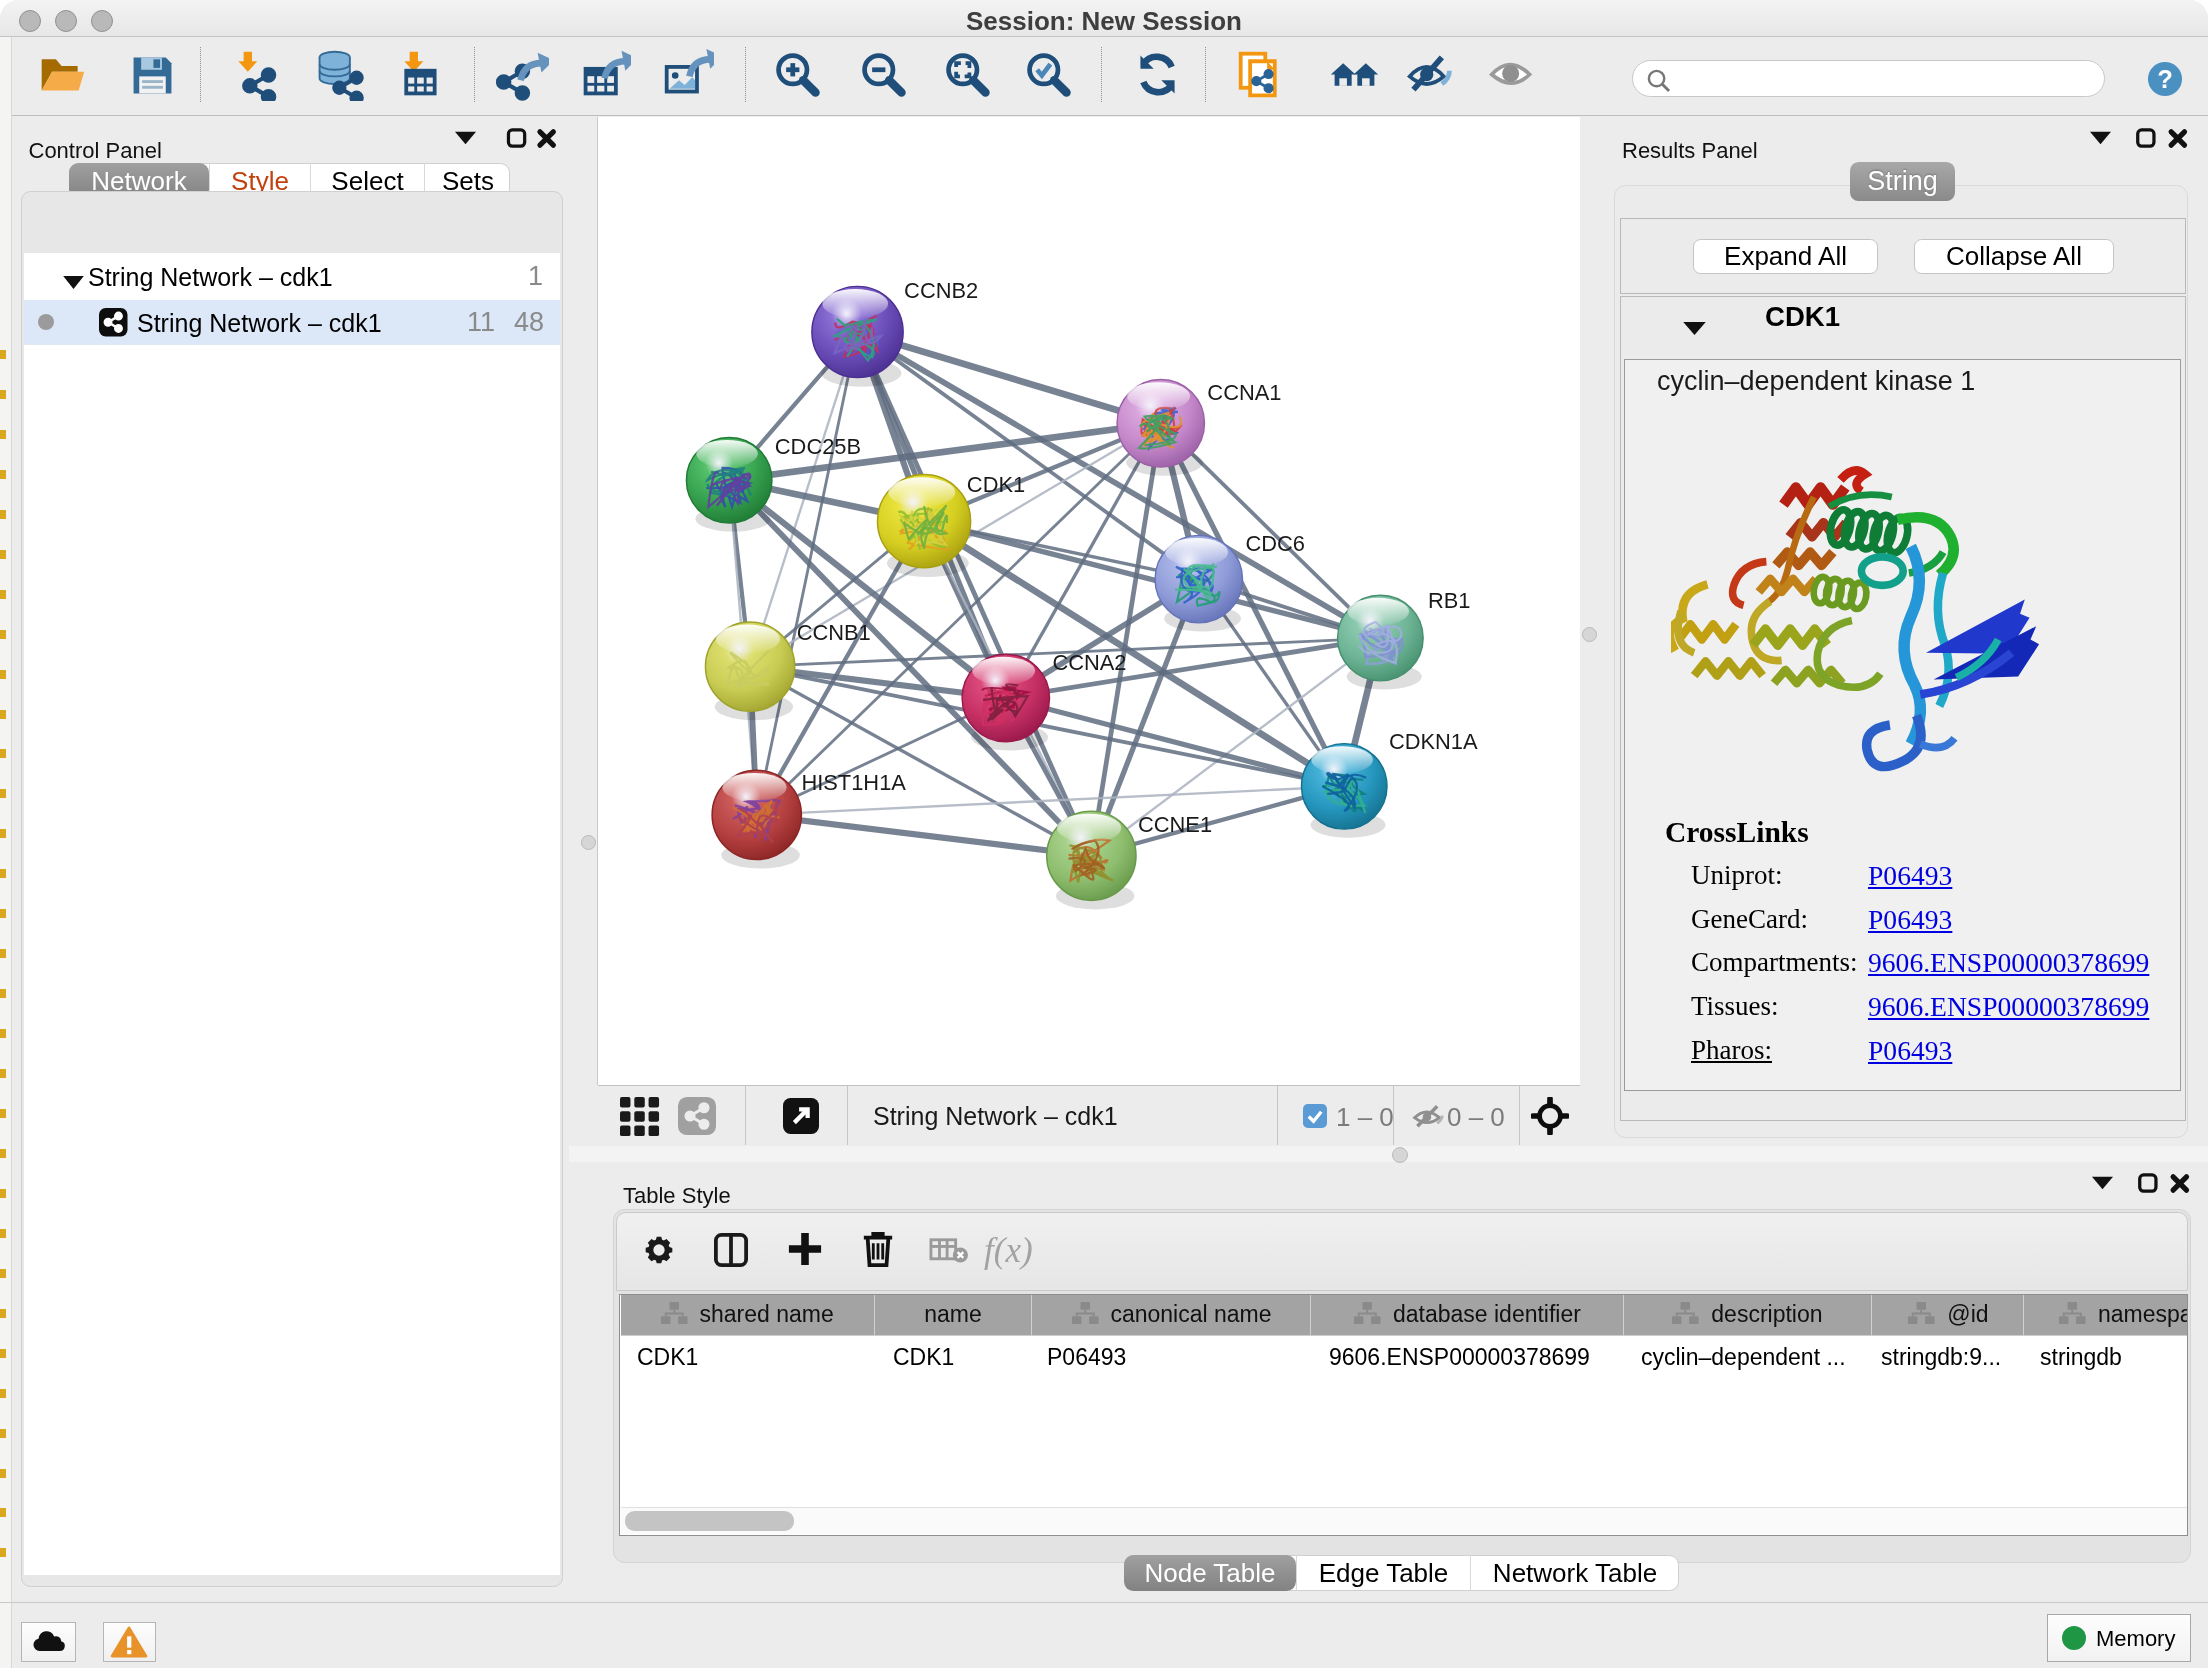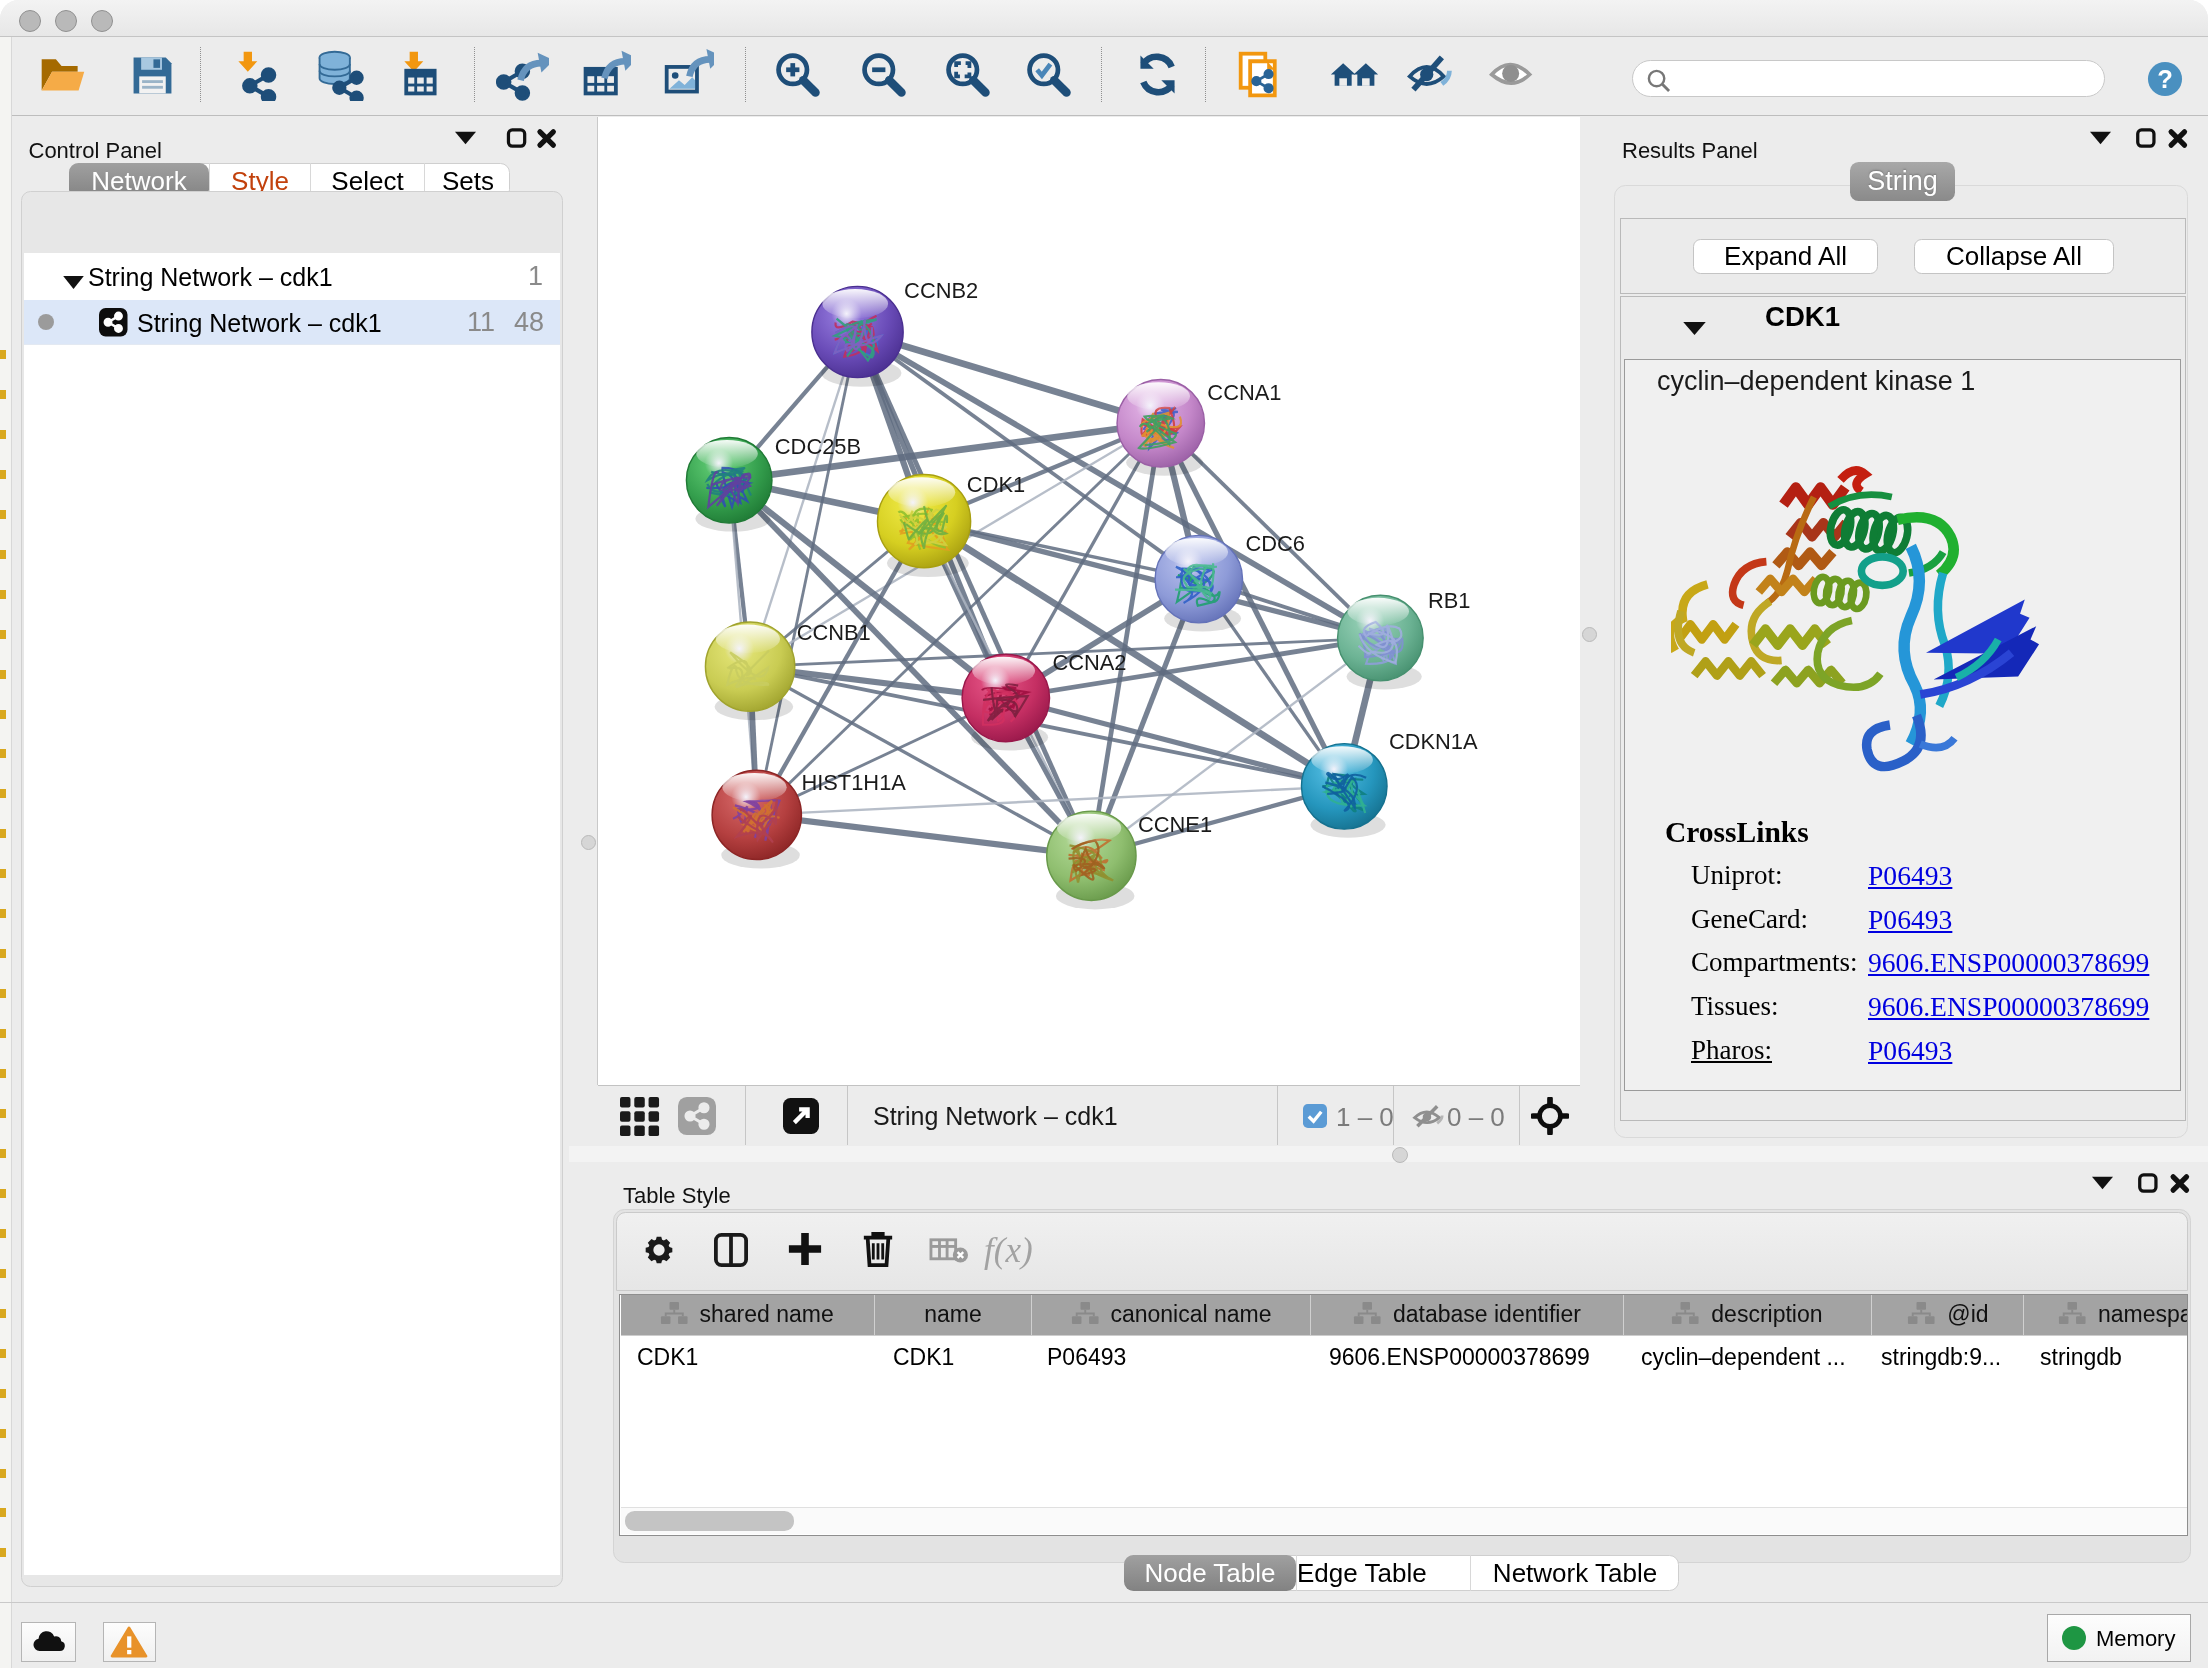--- a/index.html
+++ b/index.html
@@ -11,20 +11,21 @@
 .toolbar{left:0;top:37px;width:2208px;height:78px;background:#ececec;border-bottom:1px solid #bdbdbd;}
 .tsep{top:9.5px;height:55px;width:0;border-left:1.9px dotted #909090;position:absolute;}
 .searchbox{left:1632px;top:23px;width:473px;height:37px;background:#fff;border:1.9px solid #c8c8c8;border-radius:19px;box-sizing:border-box;}
 .panel-title{font-size:22px;color:#111;margin-top:12px;}
 </style></head><body>
 <div class="abs win">
 <div class="abs titlebar">
  <div class="abs tl" style="left:19px"></div>
  <div class="abs tl" style="left:55px"></div>
  <div class="abs tl" style="left:91px"></div>
+ <div class="abs title">Session: New Session</div>
 </div>
 <div class="abs toolbar">
       <svg class="abs" style="left:36px;top:11.4px" width="53" height="53" viewBox="0 0 56 56">
         <path d="M6 45 V12 h15 l6 7 h17 v6 H17 Z" fill="#a56a00"></path>
         <path d="M6 45 L17 25 h34 L45 45 Z" fill="#f5ab47"></path>
       </svg>
       <svg class="abs" style="left:126px;top:11.4px" width="53" height="53" viewBox="0 0 56 56">
         <path d="M8 10 h34 l6 6 v32 h-40 z" fill="#336a96"></path>
         <rect x="16" y="10" width="22" height="13" fill="#a8c8e0"></rect>
         <rect x="29" y="12" width="7" height="9" fill="#336a96"></rect>
@@ -778,21 +779,21 @@
     <div class="abs" style="left:893px;top:1344px;font-size:23px;color:#000;white-space:nowrap">CDK1</div>
     <div class="abs" style="left:1047px;top:1344px;font-size:23px;color:#000;white-space:nowrap">P06493</div>
     <div class="abs" style="left:1329px;top:1344px;font-size:23px;color:#000;white-space:nowrap">9606.ENSP00000378699</div>
     <div class="abs" style="left:1641px;top:1344px;font-size:23px;color:#000;white-space:nowrap">cyclin–dependent ...</div>
     <div class="abs" style="left:1881px;top:1344px;font-size:23px;color:#000;white-space:nowrap">stringdb:9...</div>
     <div class="abs" style="left:2040px;top:1344px;font-size:23px;color:#000;white-space:nowrap">stringdb</div>
     <div class="abs" style="left:621px;top:1507px;width:1566px;height:27px;background:#fafafa;border-top:1px solid #e0e0e0;box-sizing:border-box"></div>
     <div class="abs" style="left:625px;top:1511px;width:169px;height:20px;background:#c4c4c4;border-radius:9.5px"></div>
     <div class="abs" style="left:1124px;top:1555px;width:555px;height:36px;background:#fff;border:1px solid #cfcfcf;border-radius:9.5px;box-sizing:border-box"></div>
     <div class="abs" style="left:1124px;top:1555px;width:172px;height:36px;border-radius:9.5px;background:linear-gradient(#a0a0a0,#828282);color:#fff;font-size:26px;text-align:center;line-height:36px">Node Table</div>
-    <div class="abs" style="left:1296px;top:1555px;width:174px;height:36px;border-left:1px solid #d8d8d8;font-size:26px;color:#000;line-height:36px;box-sizing:border-box">Edge Table</div>
+    <div class="abs" style="left:1296px;top:1555px;width:174px;height:36px;border-left:1px solid #d8d8d8;font-size:26px;color:#000;text-align:center;line-height:36px;box-sizing:border-box">Edge Table</div>
     <div class="abs" style="left:1470px;top:1555px;width:209px;height:36px;border-left:1px solid #d8d8d8;font-size:26px;color:#000;text-align:center;line-height:36px;box-sizing:border-box">Network Table</div>
     <div class="abs" style="left:0;top:1602px;width:2208px;height:1px;background:#c9c9c9"></div>
     <div class="abs" style="left:21px;top:1622px;width:55px;height:40px;background:linear-gradient(#fdfdfd,#f0f0f0);border:1.9px solid #b5b5b5;box-sizing:border-box"></div>
     <svg class="abs" style="left:31px;top:1630px" width="34" height="24" viewBox="0 0 36 25">
       <path d="M9 22 a6.5 6.5 0 0 1 -1-12.9 a8.5 8.5 0 0 1 16.5-2.4 a5.5 5.5 0 0 1 7.5 5.1 a5.2 5.2 0 0 1 -1.5 10.2 z" fill="#111"></path>
     </svg>
     <div class="abs" style="left:103px;top:1622px;width:53px;height:40px;background:linear-gradient(#fdfdfd,#f0f0f0);border:1.9px solid #b5b5b5;box-sizing:border-box"></div>
     <svg class="abs" style="left:110px;top:1626px" width="38" height="32" viewBox="0 0 40 34">
       <path d="M20 2 L38 32 H2 Z" fill="#e8922a" stroke="#e8922a" stroke-width="3" stroke-linejoin="round"></path>
       <rect x="18" y="11" width="4.5" height="12" fill="#fff"></rect>

